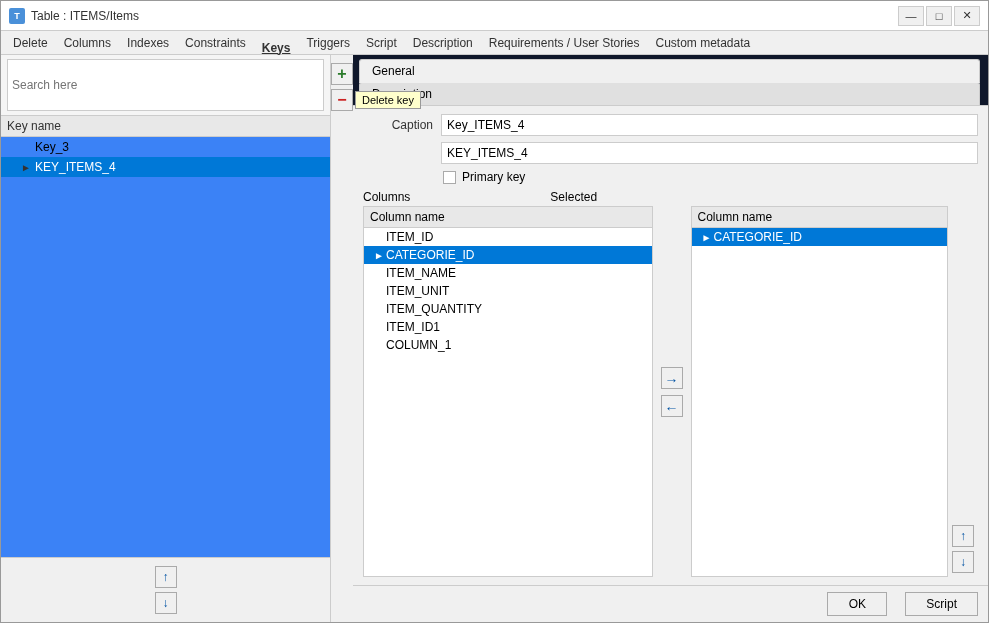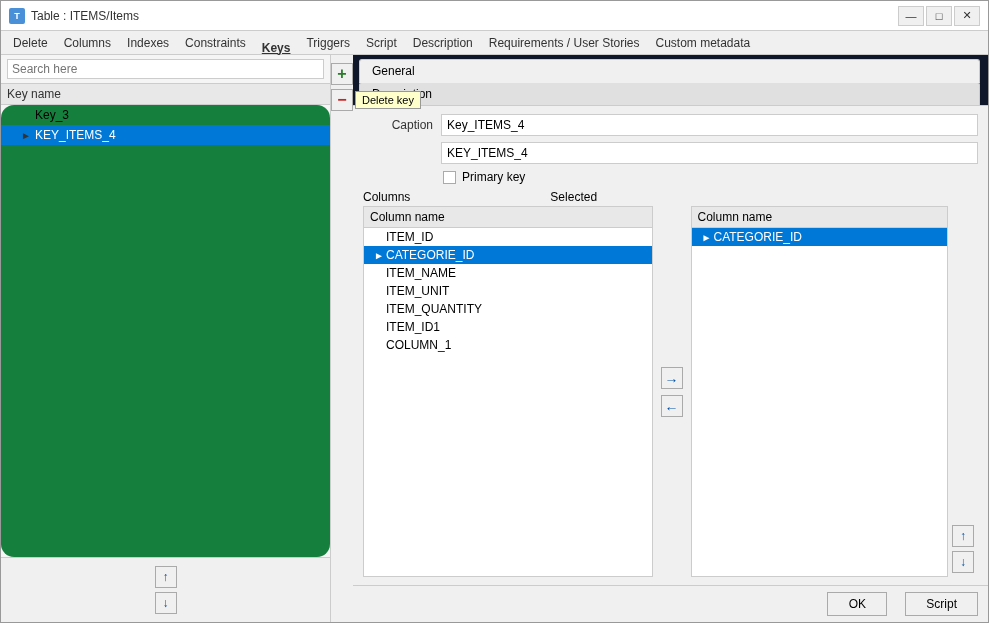--- a/index.html
+++ b/index.html
@@ -12,24 +12,24 @@
     .title-icon { width: 16px; height: 16px; background: #4a90d9; border-radius: 2px; display: flex; align-items: center; justify-content: center; color: white; font-size: 9px; font-weight: bold; }
     .title-text { font-size: 12px; color: #333; }
     .title-controls { display: flex; gap: 2px; }
     .title-btn { width: 26px; height: 20px; border: 1px solid #ccc; background: #f0f0f0; cursor: pointer; display: flex; align-items: center; justify-content: center; font-size: 11px; color: #333; }
 
     .menu-bar { background: #f0f0f0; border-bottom: 1px solid #ccc; display: flex; align-items: center; padding: 0 4px; height: 24px; }
     .menu-item { padding: 2px 8px; cursor: pointer; font-size: 12px; color: #333; }
 
     .left-panel { width: 330px; display: flex; flex-direction: column; background: #f5f5f5; border-right: 1px solid #ccc; }
     .search-bar { padding: 4px 6px; border-bottom: 1px solid #ccc; }
-    .search-input { width: 100%; border: 1px solid #ccc; padding: 2px 4px; font-size: 12px; background: white; }
+    .search-input { width: 100%; border: 1px solid #ccc; padding: 18px 4px; font-size: 12px; background: white; }
 
     .key-list-header { background: #e8e8e8; border-bottom: 1px solid #ccc; padding: 3px 6px; font-size: 12px; font-weight: normal; color: #333; display: flex; }
-    .key-list-container { flex: 1; overflow-y: auto; background: #15803d; position: relative; border-radius: 13px; }
+    .key-list-container { flex: 1; overflow-y: auto; background: #3b82f6; position: relative; }
     .key-list-item { padding: 3px 20px; cursor: pointer; display: flex; align-items: center; font-size: 12px; }
     .key-list-item.selected { background: #0078d7; color: white; }
     .item-arrow { width: 12px; margin-right: 2px; font-size: 10px; color: #333; }
 
     .left-bottom-arrows { display: flex; flex-direction: column; align-items: center; gap: 4px; padding: 8px; border-top: 1px solid #ccc; background: #f0f0f0; }
     .arrow-btn { width: 22px; height: 22px; border: 1px solid #aaa; background: #f0f0f0; cursor: pointer; display: flex; align-items: center; justify-content: center; font-size: 12px; color: #0052a3; }
 
     .right-panel { flex: 1; display: flex; flex-direction: column; padding: 0; background: #f0f0f0; }
 
     .tab-bar { display: flex; border-bottom: 1px solid #ccc; background: #0f172a; padding: 4px 6px 0; flex-direction: column; }

